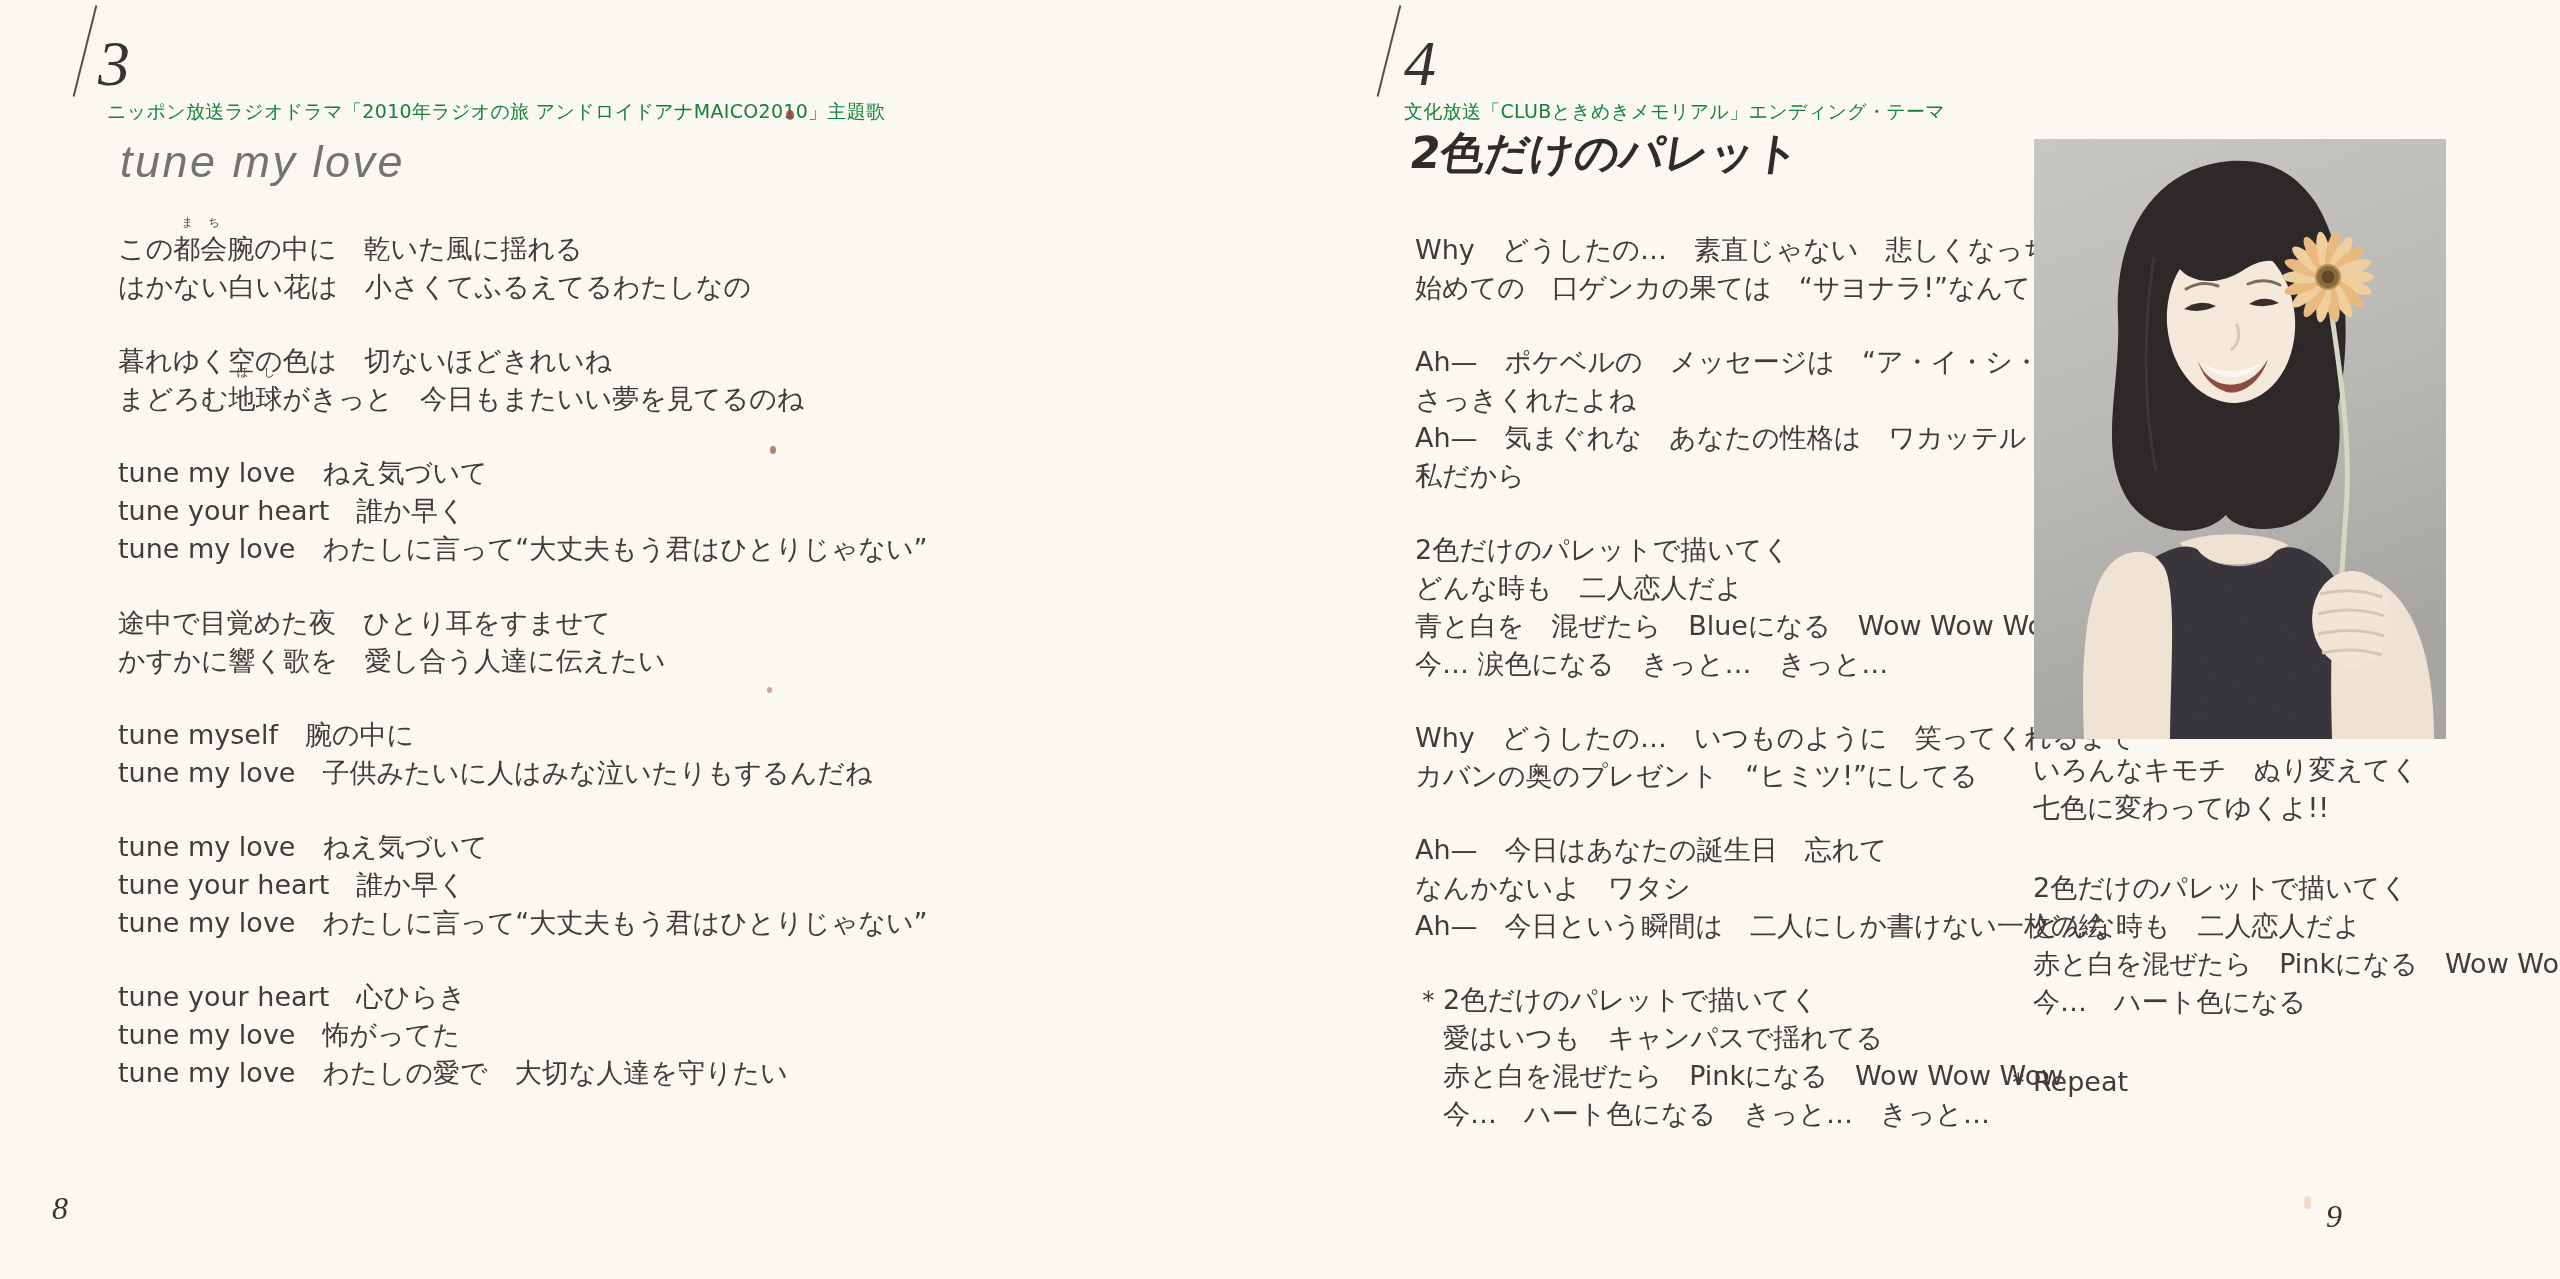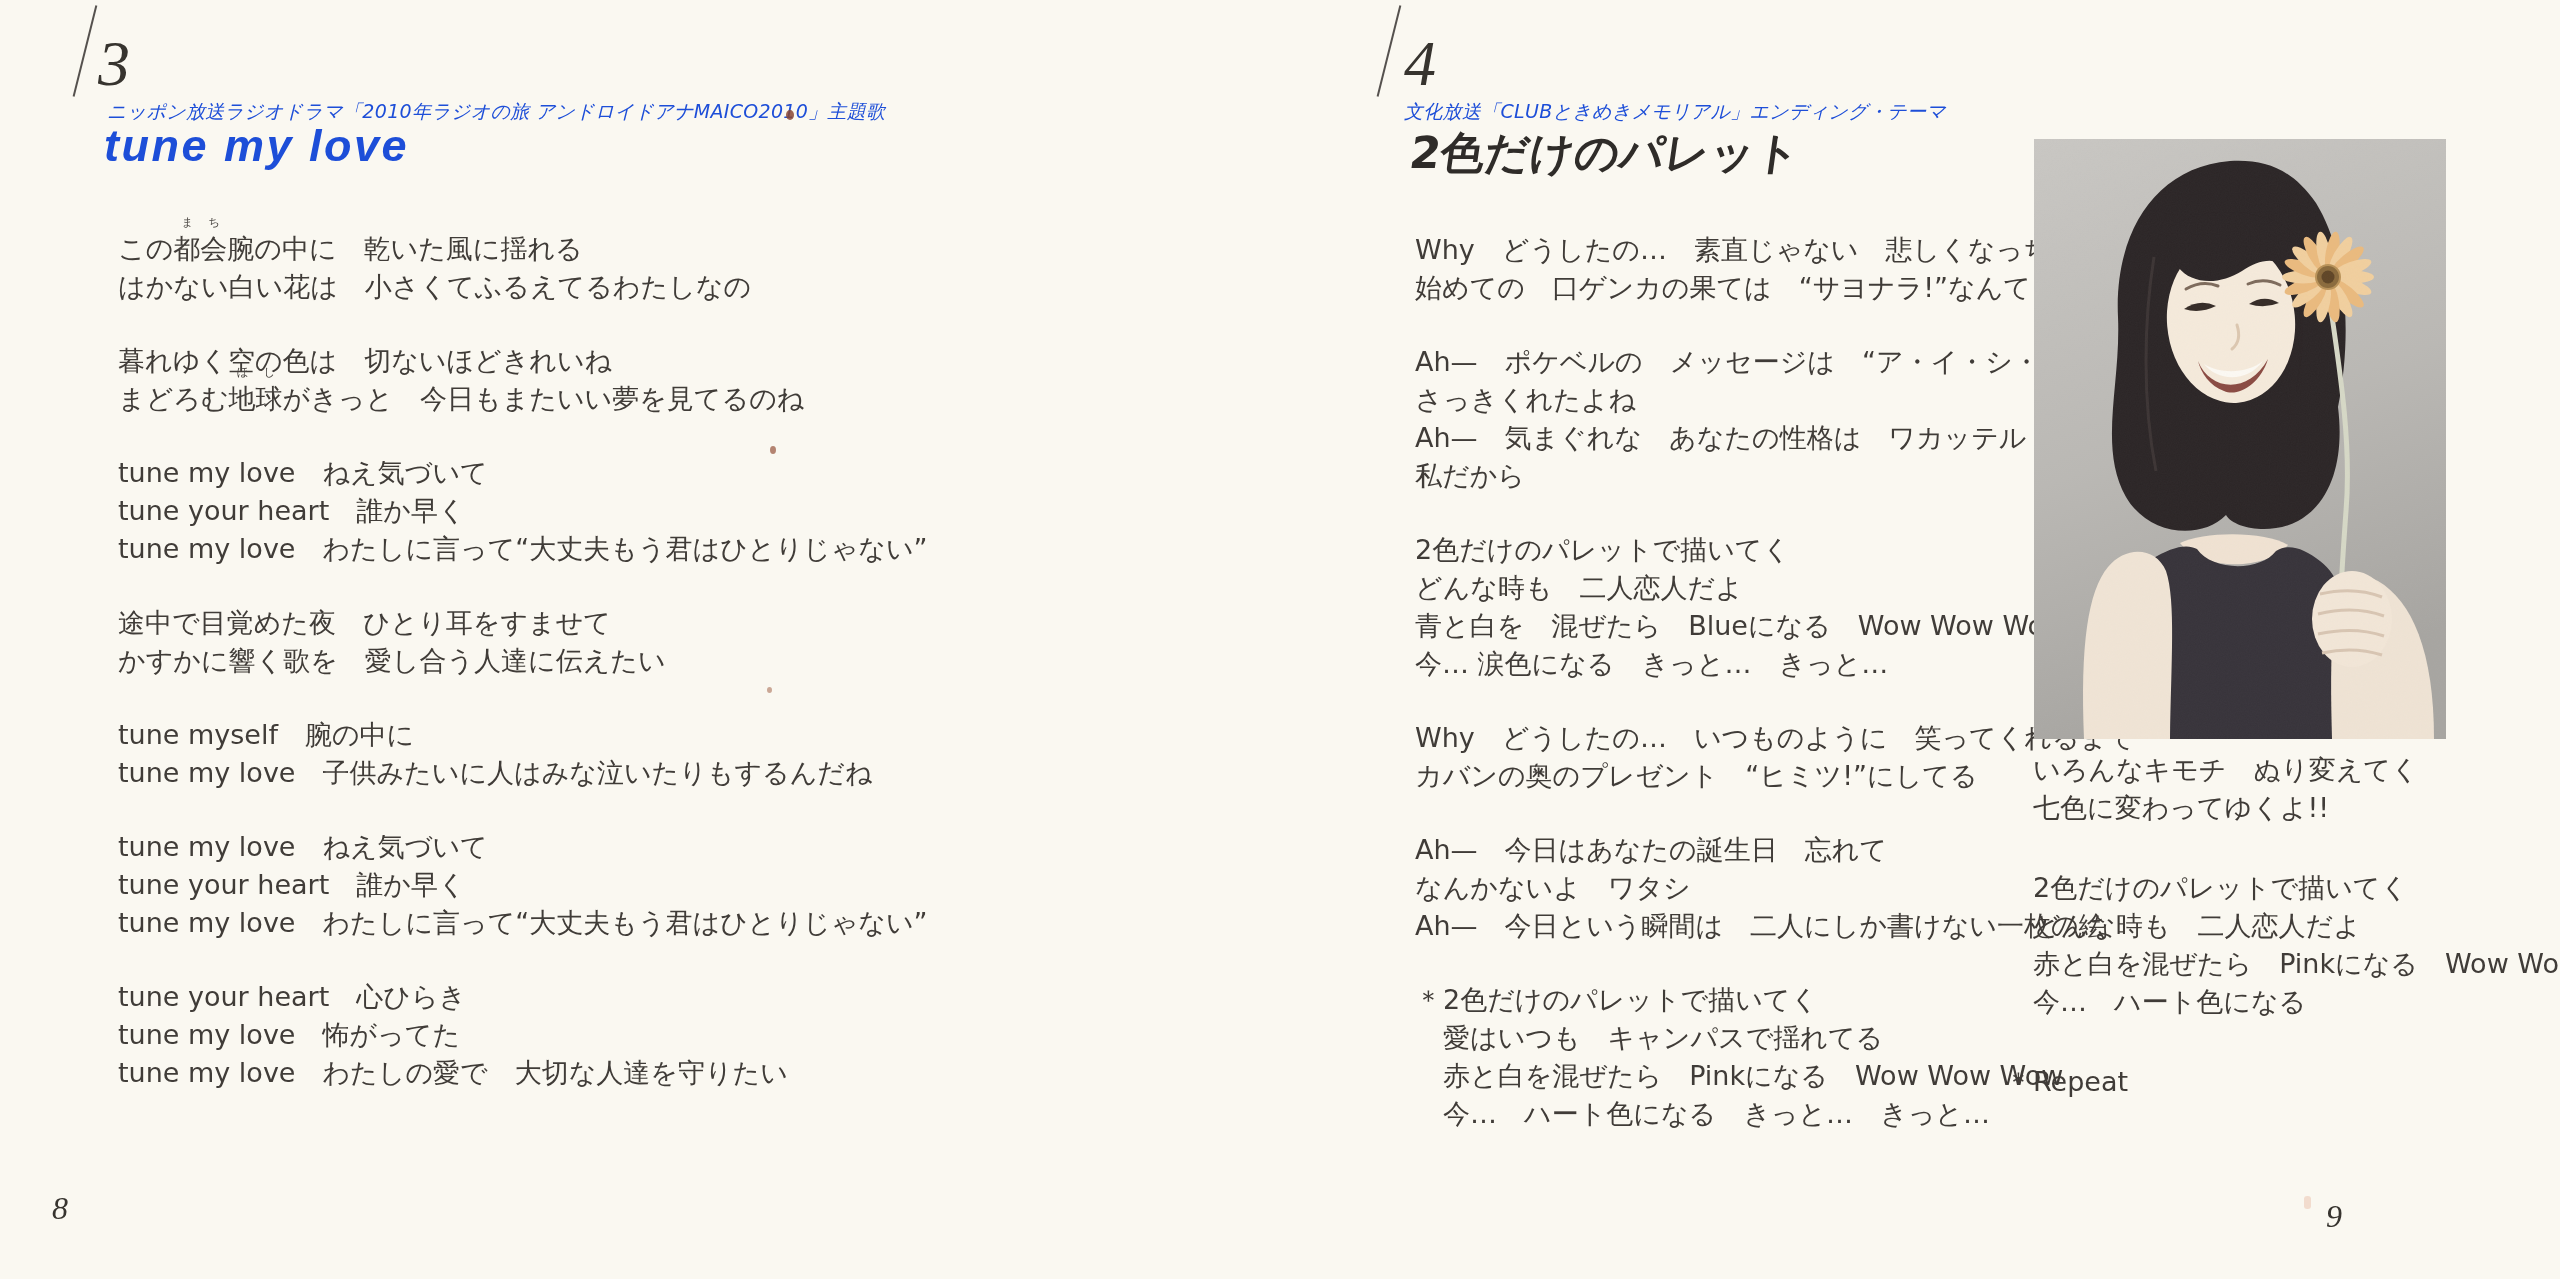--- a/index.html
+++ b/index.html
@@ -8,25 +8,25 @@
     background:#faf8f1;color:#413d39;
     font-family:"DejaVu Sans","Liberation Sans",sans-serif;
   }
   
   .slash{position:absolute;width:2px;height:94px;background:#55514e;transform:rotate(14deg);transform-origin:center;}
   .slash.l{left:84px;top:4px;}
   .slash.r{left:1388px;top:4px;}
   .tracknum{position:absolute;font-family:"Liberation Serif","DejaVu Serif",serif;font-style:italic;font-weight:400;font-size:64px;line-height:1;color:#37342f;}
   .tracknum.l{left:98px;top:32px;}
   .tracknum.r{left:1404px;top:32px;}
-  .subtitle{position:absolute;font-size:19px;letter-spacing:.3px;color:#1d4ed8;white-space:nowrap;font-style:italic;}
+  .subtitle{position:absolute;font-size:19px;letter-spacing:.3px;color:#15803d;white-space:nowrap;}
   .subtitle.l{left:107px;top:99px;}
   .subtitle.r{left:1404px;top:99px;}
-  .title-en{position:absolute;left:104px;top:120px;margin:0;font-family:"Liberation Sans","DejaVu Sans",sans-serif;
-    font-style:italic;font-weight:700;font-size:45px;letter-spacing:2.5px;color:#1d4ed8;white-space:nowrap;}
+  .title-en{position:absolute;left:104px;top:120px;margin:16px;font-family:"Liberation Sans","DejaVu Sans",sans-serif;
+    font-style:italic;font-weight:400;font-size:45px;letter-spacing:2.5px;color:#737373;white-space:nowrap;}
   .title-jp{position:absolute;left:1406px;top:124px;margin:0;font-weight:700;font-size:44px;color:#2f2c29;
     white-space:nowrap;transform:skewX(-8deg);transform-origin:0 100%;}
   
   .lyrics{position:absolute;font-size:27px;line-height:38px;color:#403c38;}
   #lyrics-left{left:118px;top:230px;width:1180px;}
   #lyrics-right{left:1415px;top:231px;width:650px;}
   #lyrics-side{left:2005px;top:751px;width:545px;}
   .stanza{margin-bottom:36px;position:relative;}
   #lyrics-side .stanza{padding-left:28px;margin-bottom:42px;}
   .stanza.marked{padding-left:28px;}

